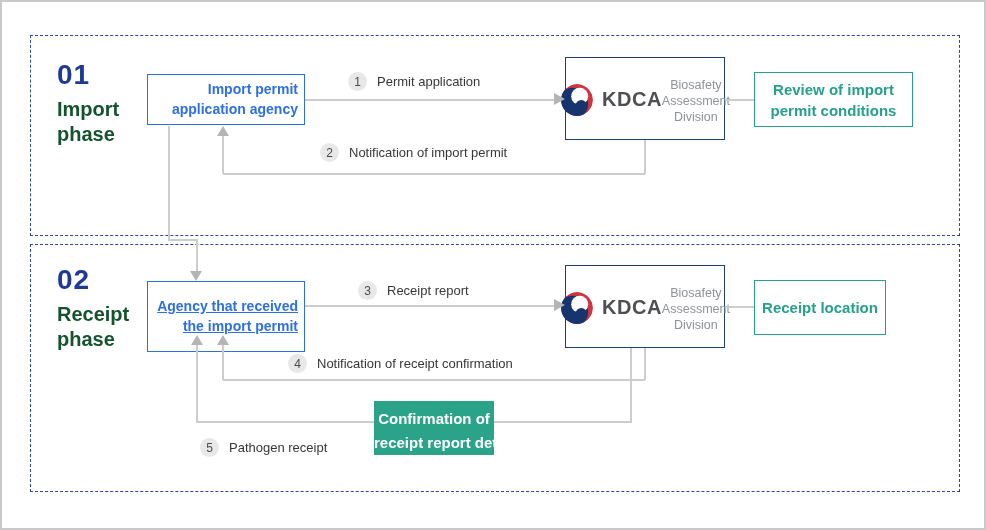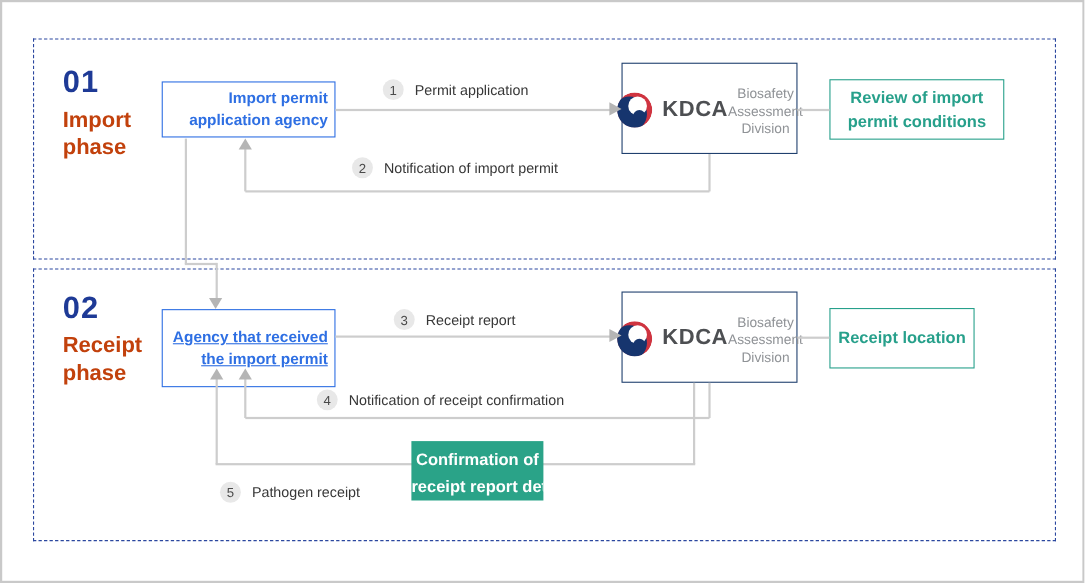--- a/index.html
+++ b/index.html
@@ -3,21 +3,21 @@
 <meta charset="utf-8">
 <style>
   html,body{margin:0;padding:0;background:#ffffff;font-family:"Liberation Sans",sans-serif;}
   .canvas{
     position:relative;width:986px;height:530px;box-sizing:border-box;
     border:2px solid #c9c9c9;background:#ffffff;overflow:hidden;
   }
   .dashed-box{position:absolute;border:1.6px dashed #2b479f;box-sizing:border-box;background:transparent;}
   .phase-label{position:absolute;width:95px;}
   .phase-num{font-size:28px;font-weight:800;color:#1e3a96;letter-spacing:1px;line-height:1.1;}
-  .phase-title{margin-top:6px;font-size:20px;font-weight:600;color:#c2410c;line-height:1.25;width:80px;}
+  .phase-title{margin-top:6px;font-size:20px;font-weight:600;color:#14532d;line-height:1.25;width:80px;}
   .agency-box{
     position:absolute;box-sizing:border-box;border:1.5px solid #2e6fe3;background:#fff;
     color:#2e6fe3;font-size:14px;font-weight:700;text-align:right;line-height:1.4;
     display:flex;align-items:center;justify-content:center;padding:2px 6px;
   }
   .kdca-box{
     position:absolute;box-sizing:border-box;border:1.5px solid #20406e;background:#fff;
     display:flex;flex-direction:row;align-items:center;justify-content:center;padding-top:2px;
   }
   .kdca-row{display:flex;align-items:center;gap:8px;}

